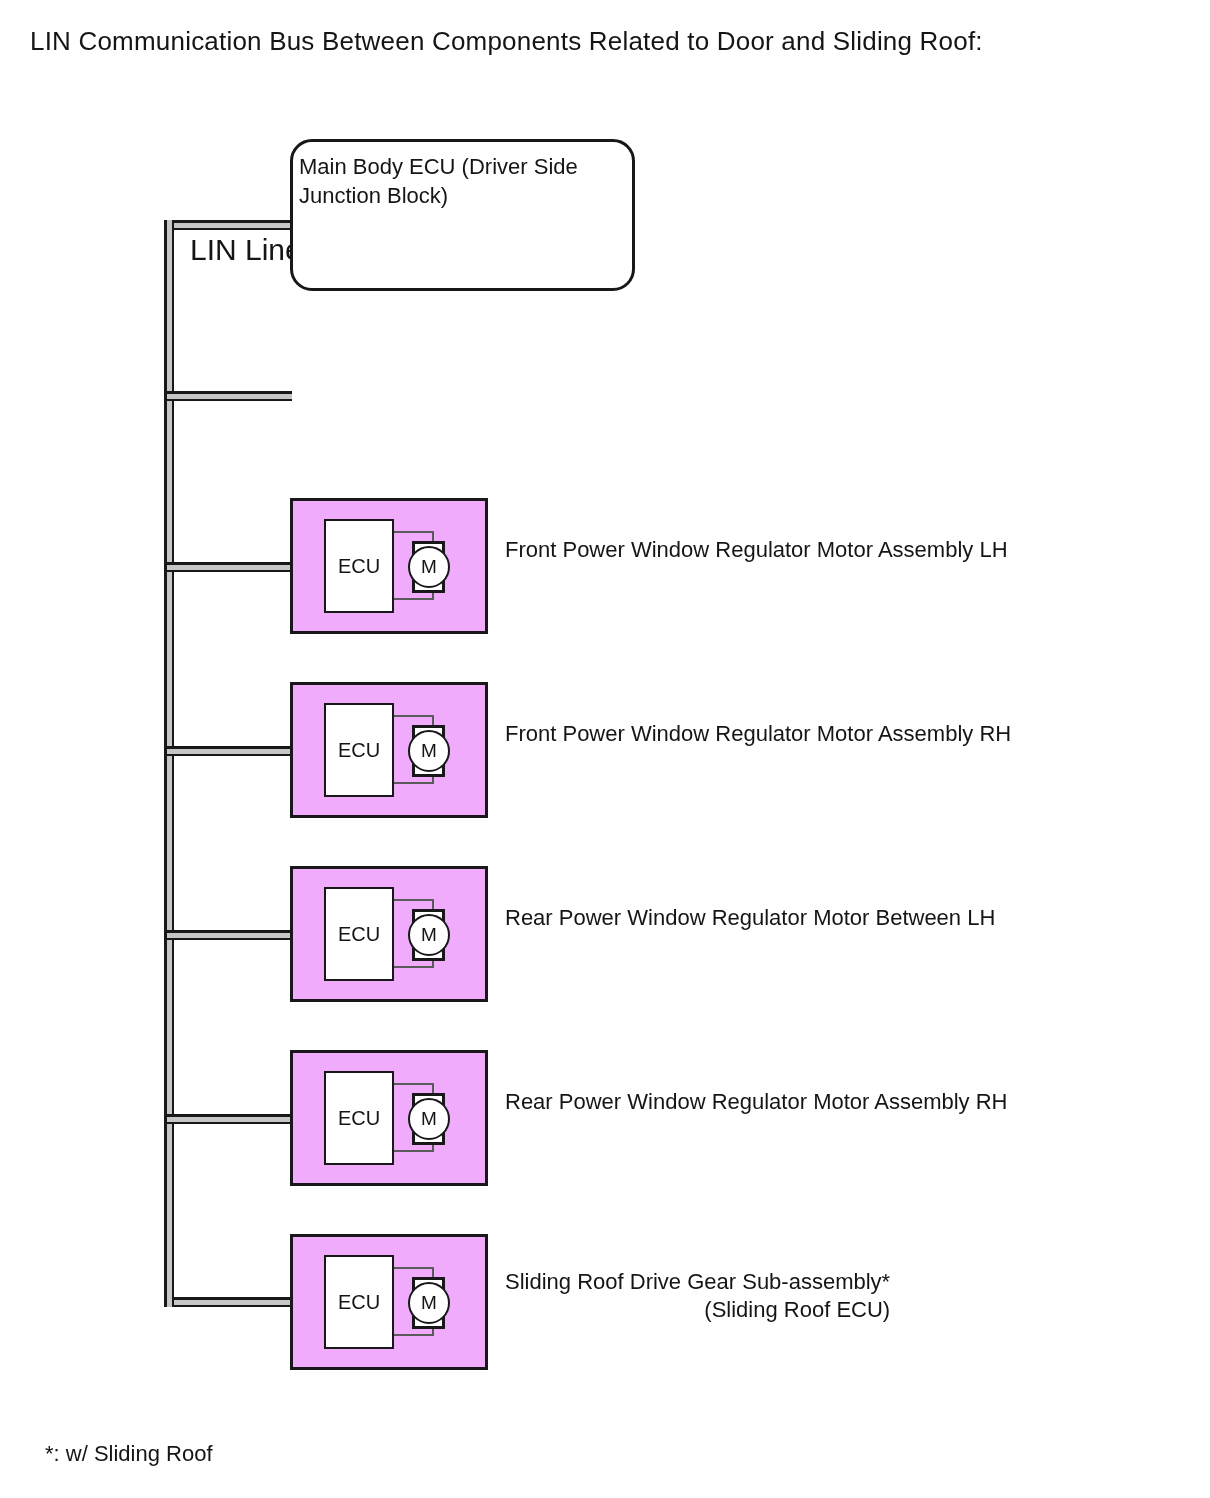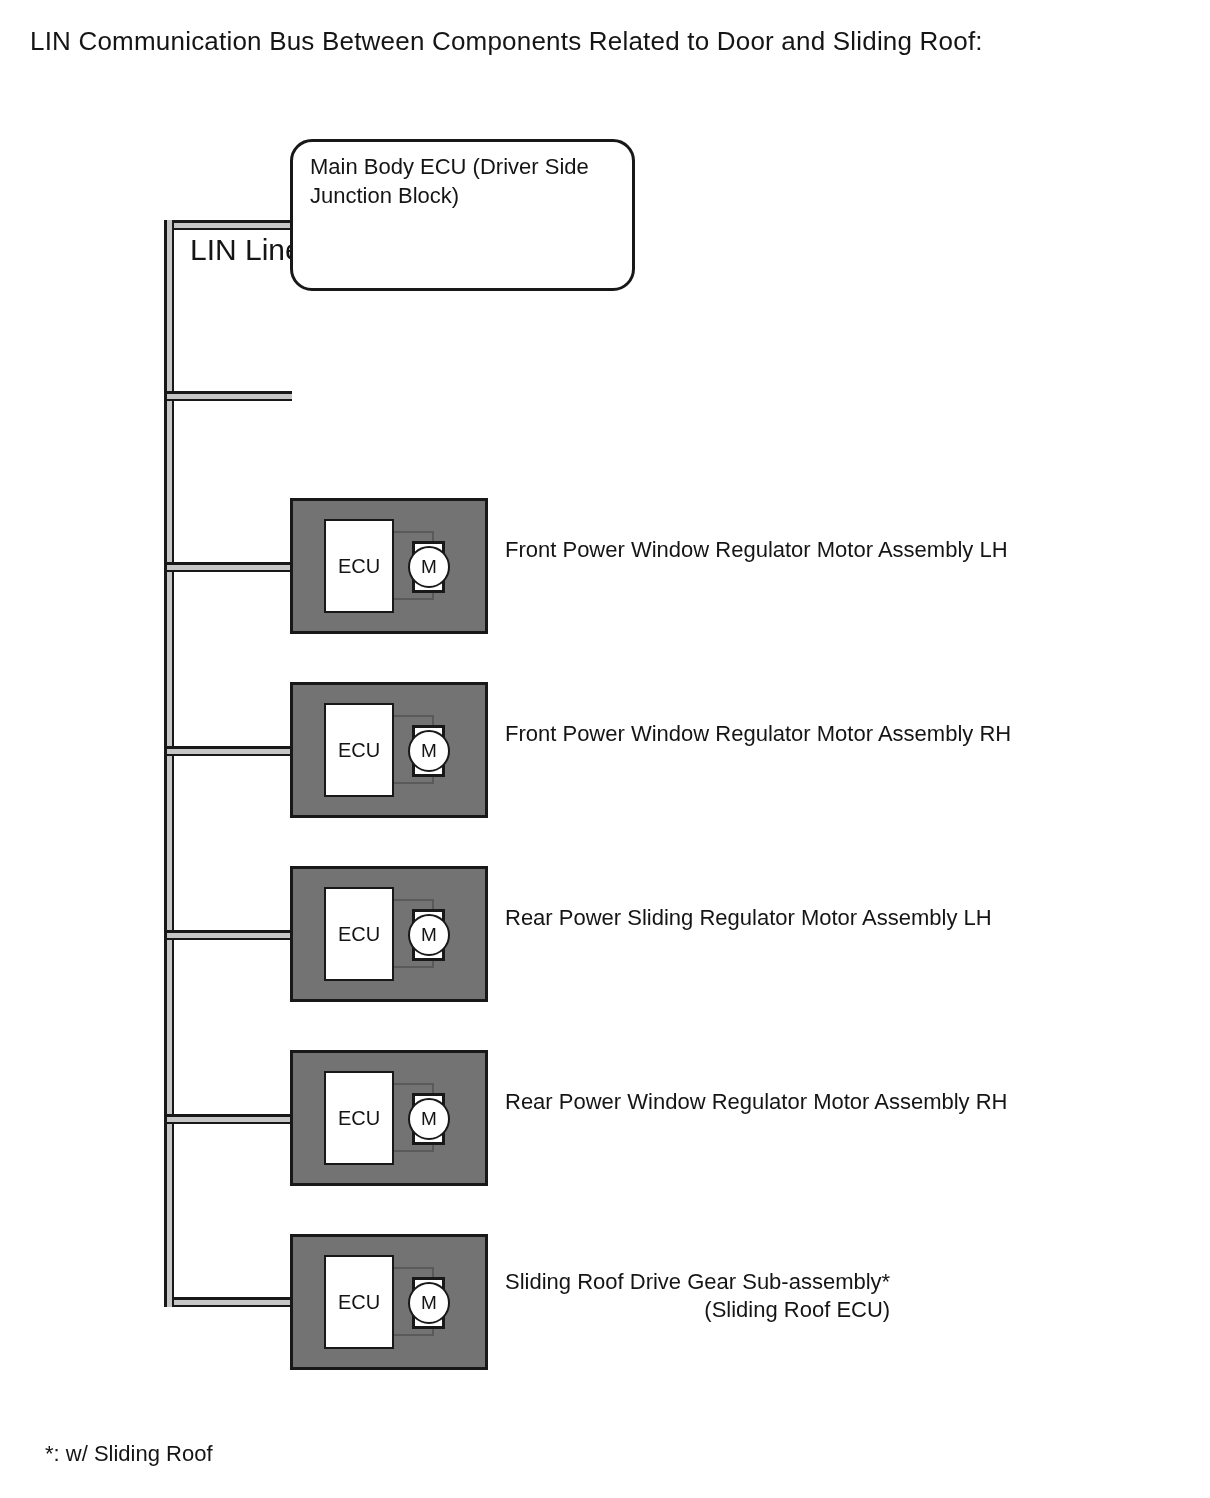--- a/index.html
+++ b/index.html
@@ -18,28 +18,28 @@
   .wire-h {
     position:absolute; left:167px; width:125px; height:10px; box-sizing:border-box;
     border-top:3px solid #181818; border-bottom:2px solid #181818; background:#c6c6c6;
   }
   .wire-h.corner { left:164px; width:128px; }
   .lin-label { position:absolute; left:190px; top:233px; font-size:30px; }
 
   
   .node {
     position:absolute; box-sizing:border-box; border:3px solid #181818; background:#ffffff;
-    font-size:22px; line-height:29px; padding:10px 17px;
+    font-size:22px; line-height:29px; padding:10px 6px;
   }
   .main-ecu { left:290px; top:139px; width:345px; height:152px; border-radius:22px; }
   .master-switch { left:290px; top:336px; width:520px; height:122px; }
 
   .module {
     position:absolute; left:290px; width:198px; height:136px; box-sizing:border-box;
-    border:3px solid #181818; background:#737373;
+    border:3px solid #181818; background:#f0abfc;
   }
   .ecu-rect {
     position:absolute; left:31px; top:18px; width:70px; height:94px; box-sizing:border-box;
     border:2px solid #181818; background:#fff; display:flex; align-items:center; justify-content:center;
     font-size:20px;
   }
   .wire-t {
     position:absolute; left:101px; top:30px; width:40px; height:12px; box-sizing:border-box;
     border-top:2px solid #5a5a5a; border-right:2px solid #5a5a5a;
   }
@@ -105,21 +105,21 @@
   </div>
 
   <div class="module" style="top:866px">
     <div class="wire-t"></div>
     <div class="wire-b"></div>
     <div class="ecu-rect">ECU</div>
     <div class="motor-frame"></div>
     <div class="motor-circle">M</div>
   </div>
   <div class="side-label" style="top:904px">
-    <div>Rear Power Sliding Regulator Motor Assembly LH</div>
+    <div>Rear Power Window Regulator Motor Between LH</div>
   </div>
 
   <div class="module" style="top:1050px">
     <div class="wire-t"></div>
     <div class="wire-b"></div>
     <div class="ecu-rect">ECU</div>
     <div class="motor-frame"></div>
     <div class="motor-circle">M</div>
   </div>
   <div class="side-label" style="top:1088px">

